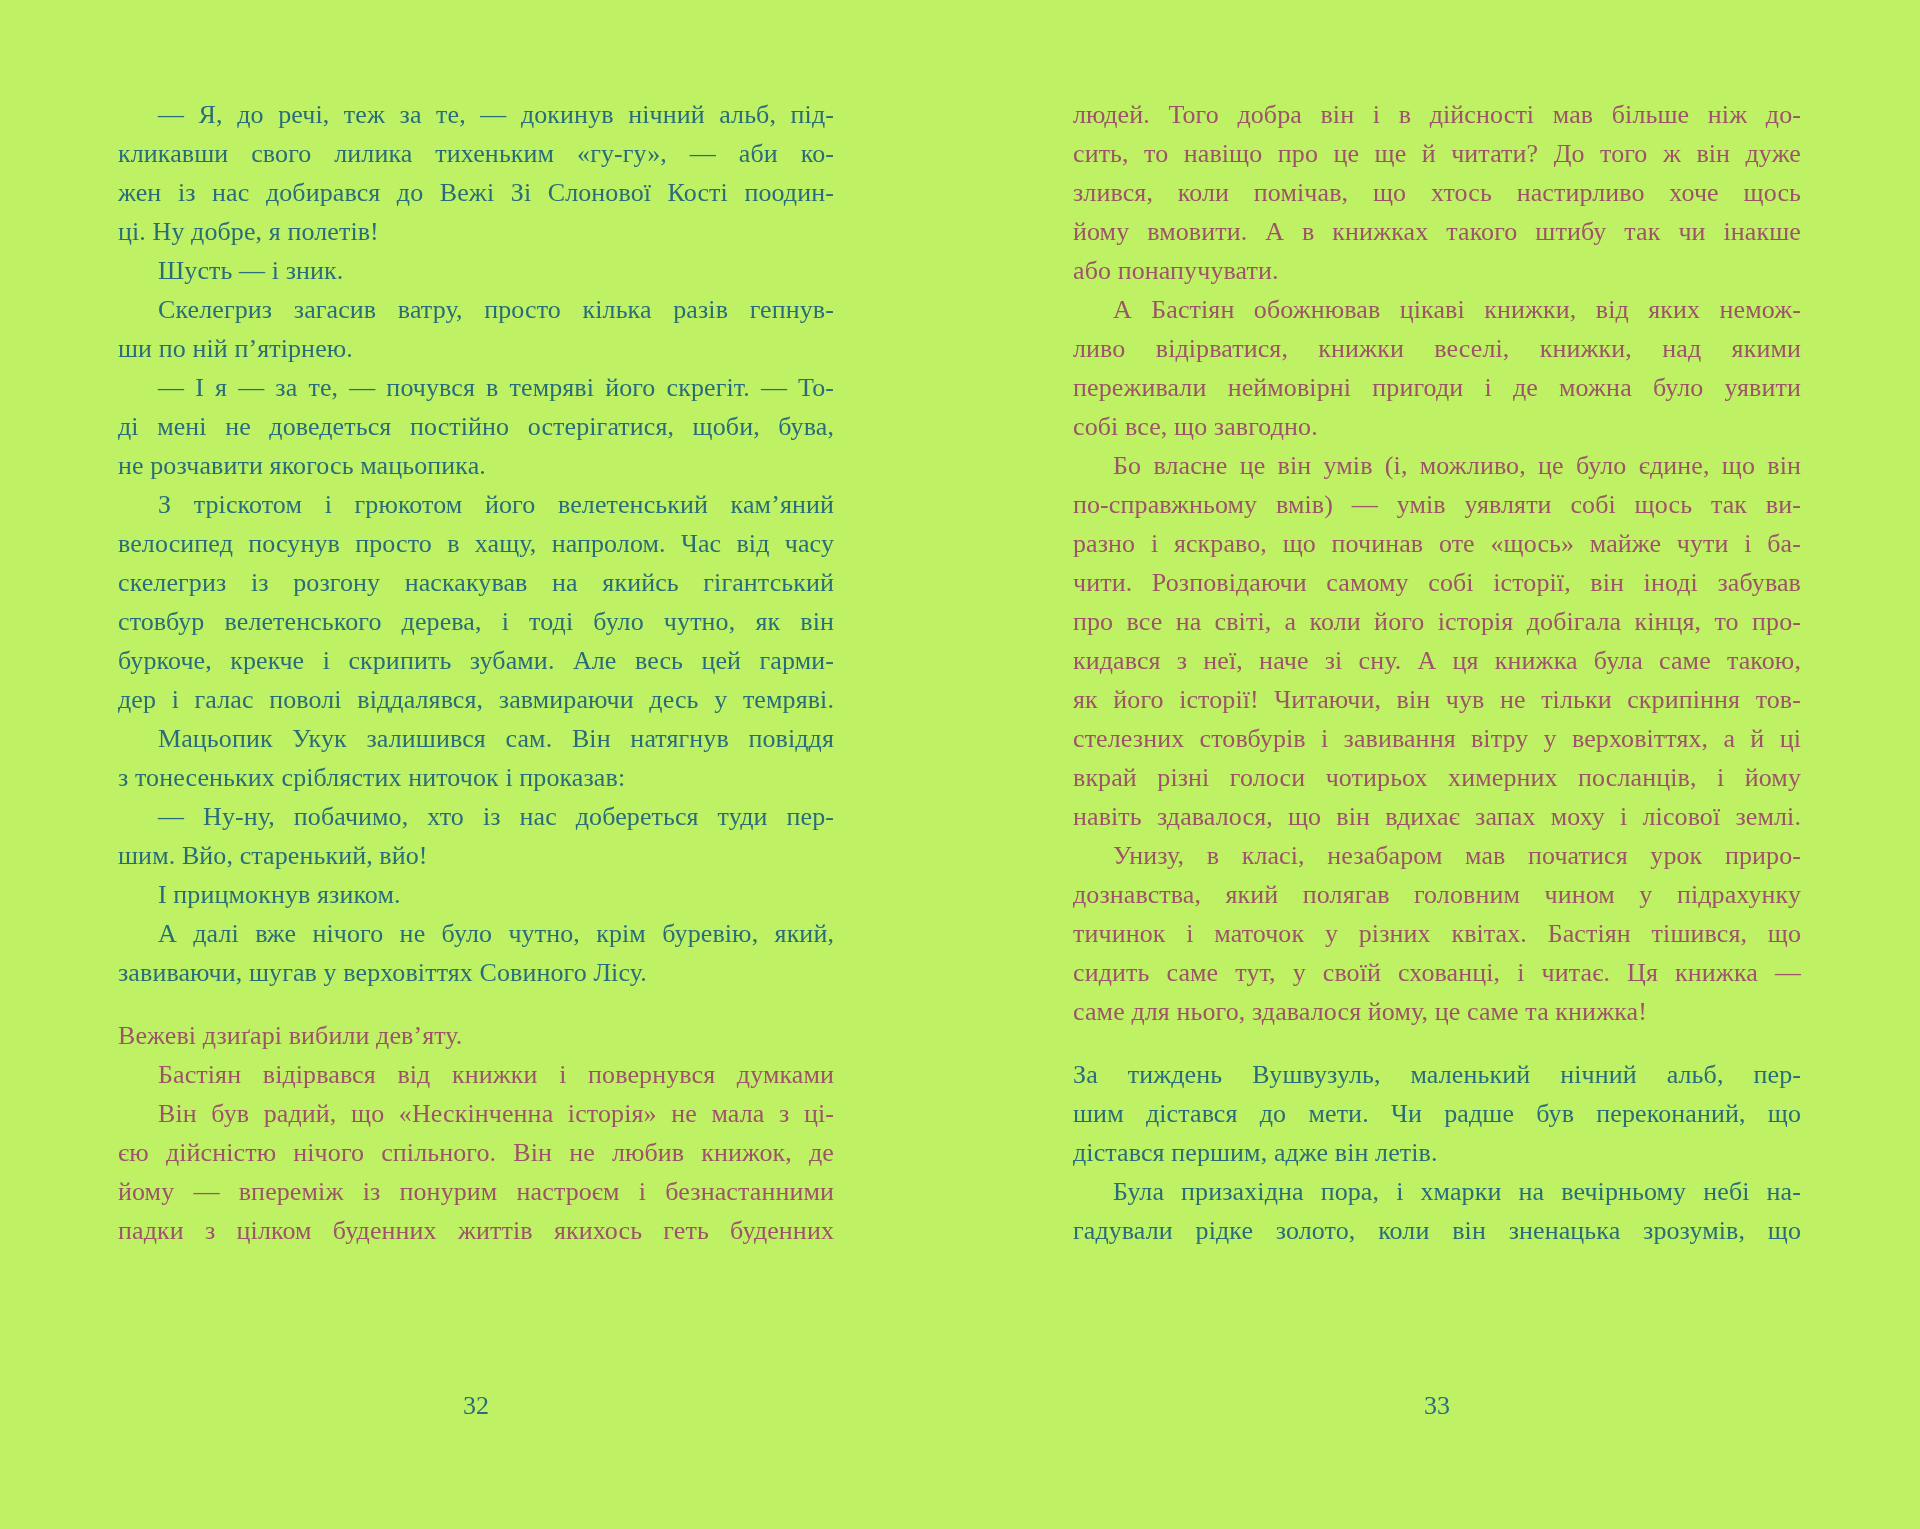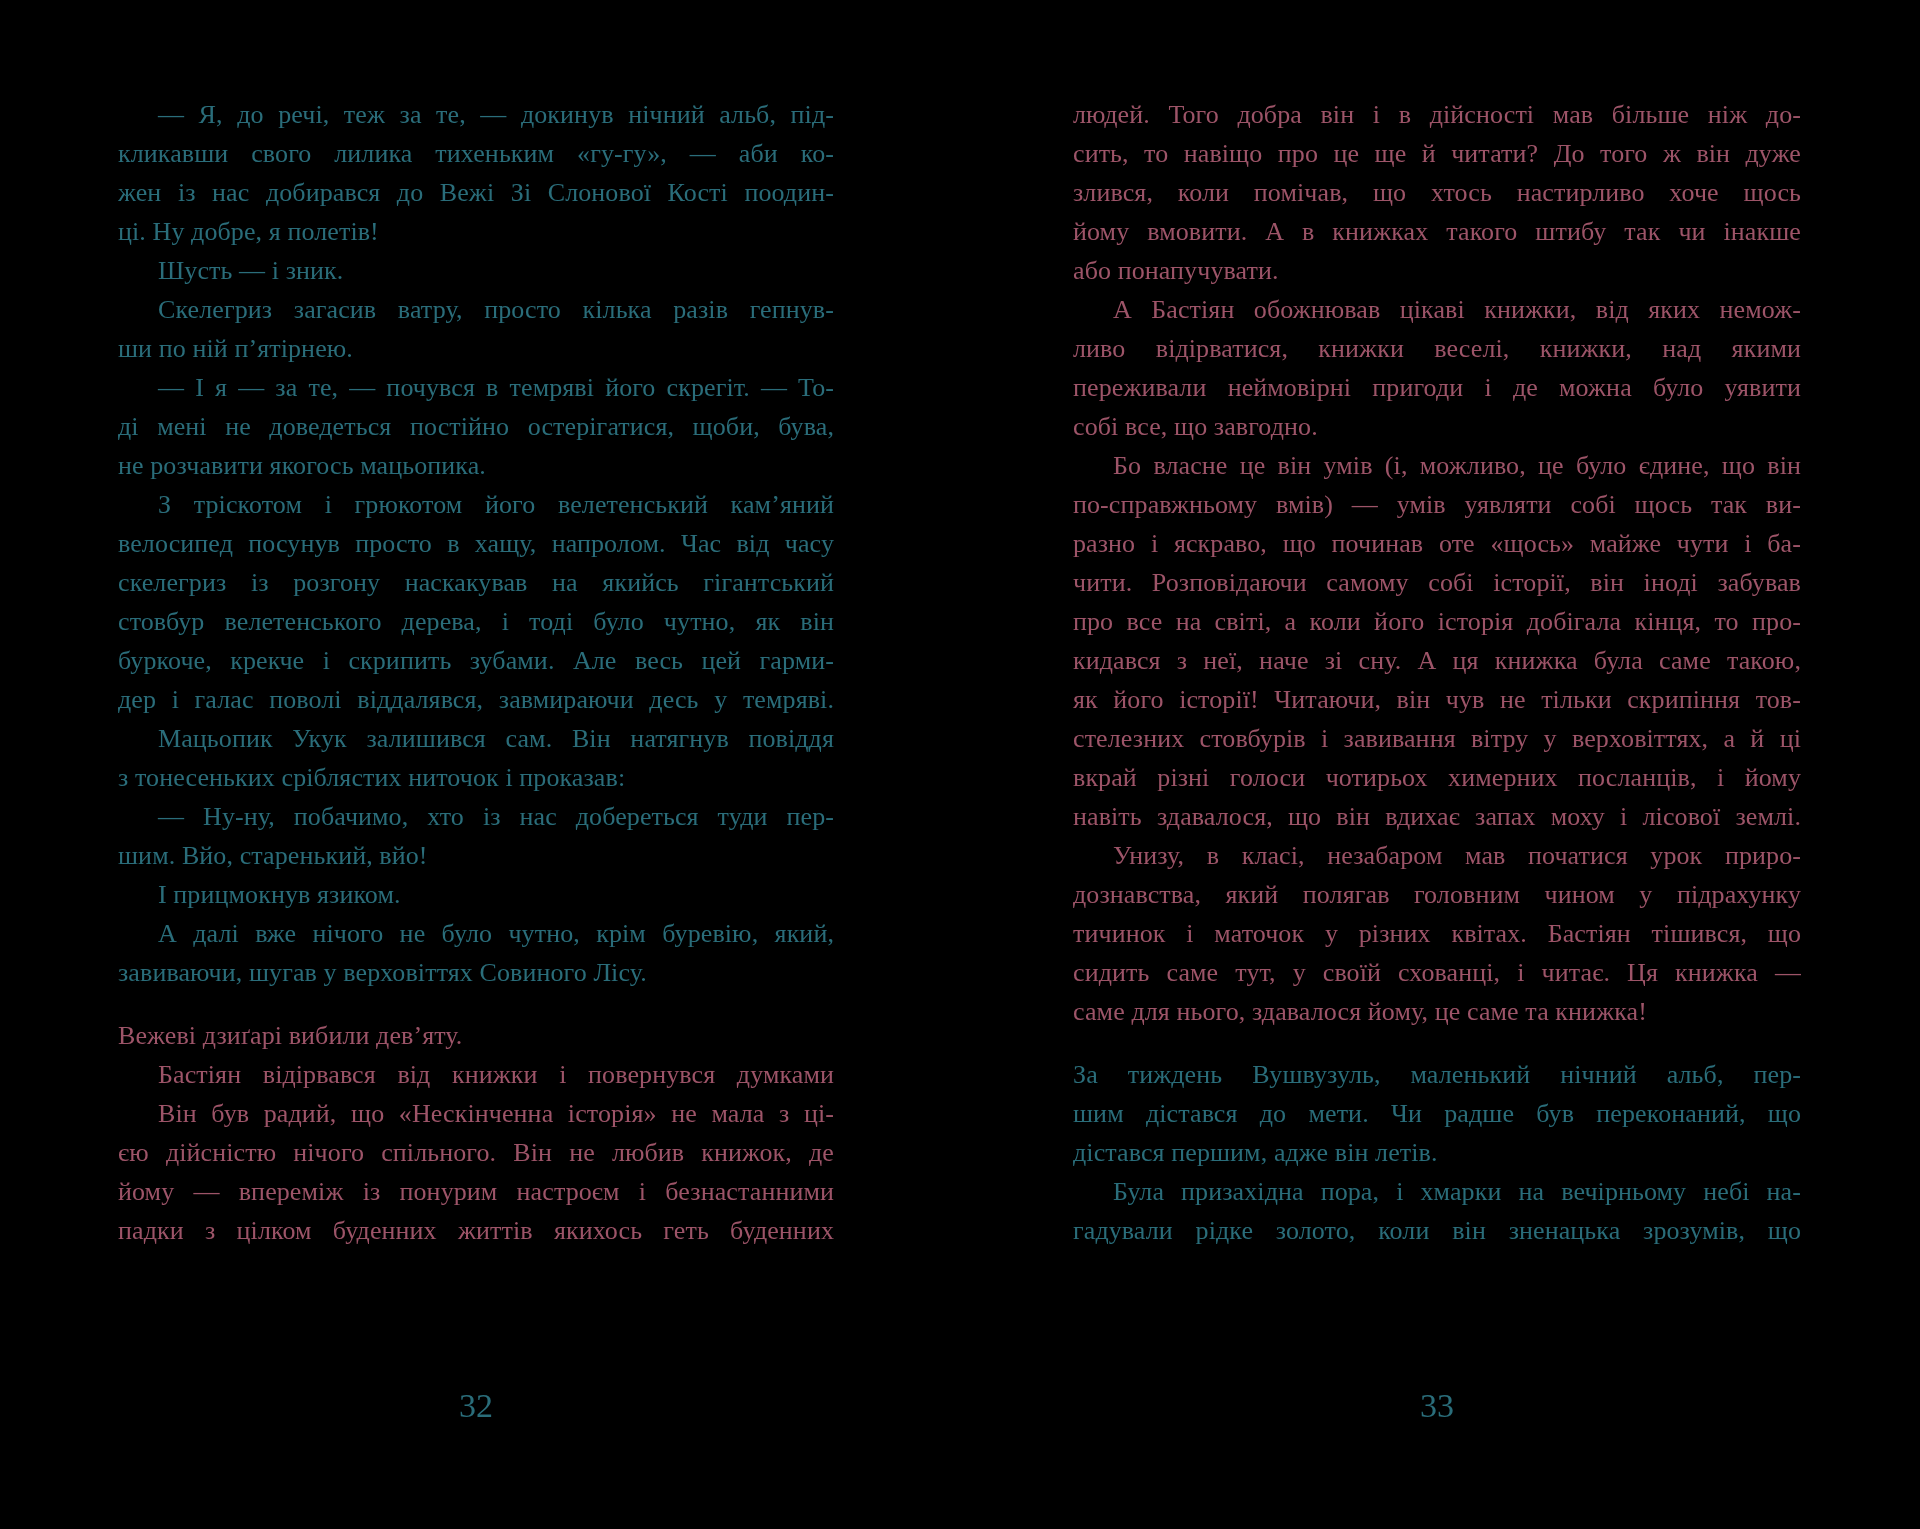--- a/index.html
+++ b/index.html
@@ -10,21 +10,21 @@
   body {
     position: relative;
     width: 1920px;
     height: 1529px;
     overflow: hidden;
     font-family: "Liberation Serif", "DejaVu Serif", serif;
   }
   .book-spread {
     position: absolute;
     inset: 0;
-    background: #000000;
+    background: #bef264;
   }
   .text-col {
     position: absolute;
     top: 95px;
   }
   .text-col.left  { left: 118px;  width: 716px; }
   .text-col.right { left: 1073px; width: 728px; }
 
   .block + .block { margin-top: 24px; }
 
@@ -39,21 +39,21 @@
   }
   .line.nj { text-align: center; text-align-last: left; }
   .line.ind { text-indent: 40px; }
 
   .pagenum {
     position: absolute;
     top: 1296px;           
     left: 0;
     right: 0;
     text-align: center;
-    font-size: 34px;
+    font-size: 26px;
     line-height: 30px;
     color: var(--teal, #2a6d7a);
   }
 </style>
 </head>
 <body style="background: rgb(255, 255, 255);">
 
 <div class="book-spread">
 
   <section class="text-col left">

